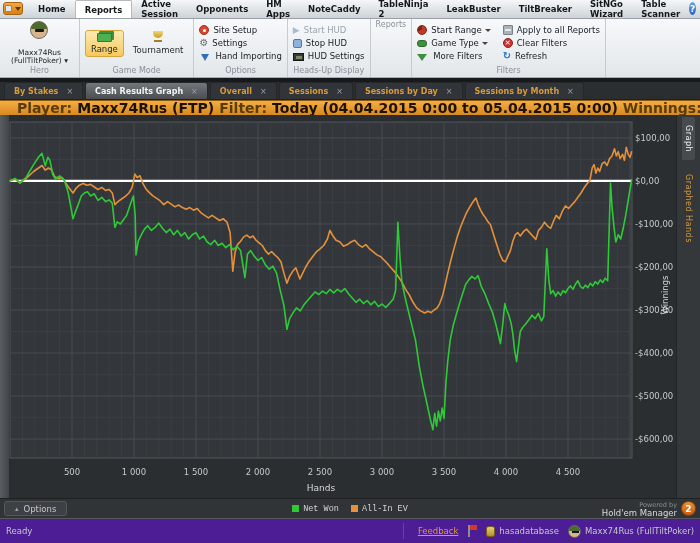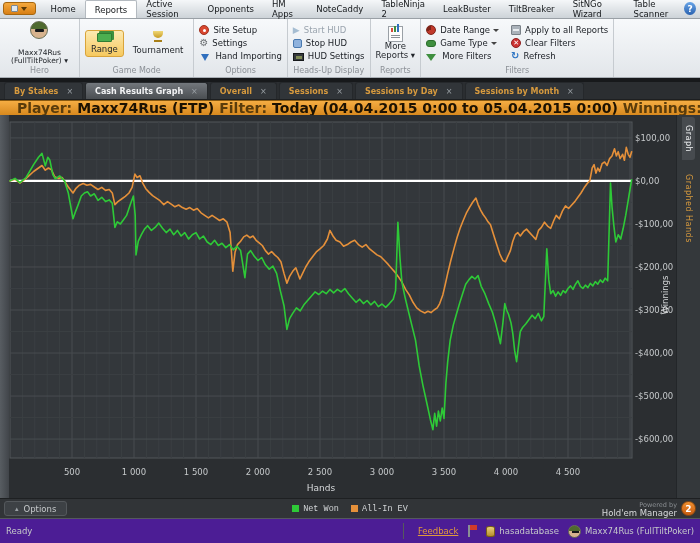--- a/index.html
+++ b/index.html
@@ -6,21 +6,21 @@
     font-family:"DejaVu Sans",sans-serif;background:#2b2e31;-webkit-font-smoothing:antialiased;}
   *{box-sizing:border-box;}
 
   
   .menubar{height:19px;display:flex;align-items:stretch;background:linear-gradient(#f5f7f9,#cdd3d8);
     border-bottom:1px solid #9aa0a6;padding-left:3px;}
   .appbtn{width:36px;height:13px;margin:2px 6px 0 0;border-radius:3px;cursor:pointer;
     background:linear-gradient(#f4a93e,#d87f15);border:1px solid #a6660f;display:flex;align-items:center;justify-content:center;gap:3px;}
   .appbtn .sq{width:7px;height:7px;background:#dfe8f0;border:1px solid #7a8894;border-radius:1px;}
   .appbtn .car{width:0;height:0;border-left:3px solid transparent;border-right:3px solid transparent;border-top:4px solid #5a3a08;}
-  .mtab{display:flex;align-items:center;padding:0 9px;font-size:8.5px;font-weight:normal;color:#15181b;cursor:pointer;}
+  .mtab{display:flex;align-items:center;padding:0 9px;font-size:8.5px;font-weight:bold;color:#15181b;cursor:pointer;}
   .mtab.active{background:#fff;border:1px solid #b4bac0;border-bottom:none;border-radius:2px 2px 0 0;}
   .helpcirc{width:13px;height:13px;border-radius:50%;background:linear-gradient(#6aa6e8,#2a62b0);color:#fff;
     font-size:9px;font-weight:bold;display:flex;align-items:center;justify-content:center;margin:2px 4px 0 auto;cursor:pointer;}
 
   
   .ribbon{height:59px;display:flex;background:linear-gradient(#f7f9fb,#e2e6ea);border-bottom:1px solid #a8aeb4;}
   .rgroup{display:flex;flex-direction:column;border-right:1px solid #c6cbd0;padding:1px 5px 0;}
   .rgc{flex:1;display:flex;align-items:center;justify-content:center;}
   .glabel{font-size:8px;color:#8b9096;text-align:center;height:11px;line-height:10px;}
   .col{display:flex;flex-direction:column;align-items:flex-start;justify-content:center;gap:2px;}
@@ -198,42 +198,29 @@
       </div>
       <div class="rrow">
         <span class="ic ic-hudset"></span>
         <span>HUD Settings</span>
       </div>
     </div>
     <div class="glabel">Heads-Up Display</div>
   </div>
 
   <div class="rgroup">
-    <div class="rgc" style="flex-direction:column;">
-      <div class="ic-report">
-        <span class="b1"></span>
-          <span class="b2"></span>
-          <span class="b3"></span>
-          <span class="l1"></span>
-          <span class="l2"></span>
-      </div>
-      <div class="morelabel">
-        <div>More</div>
-        <div>Reports ▾</div>
-      </div>
-    </div>
     <div class="glabel">Reports</div>
   </div>
 
   <div class="rgroup">
     <div class="rgc" style="gap:12px;">
       <div class="col">
         <div class="rrow">
           <span class="ic ic-daterange"></span>
-          <span>Date Range</span>
+          <span>Start Range</span>
             <span class="ddarrow"></span>
         </div>
         <div class="rrow">
           <span class="ic ic-gametype"></span>
           <span>Game Type</span>
             <span class="ddarrow"></span>
         </div>
         <div class="rrow">
           <span class="ic-funnel"></span>
           <span>More Filters</span>

